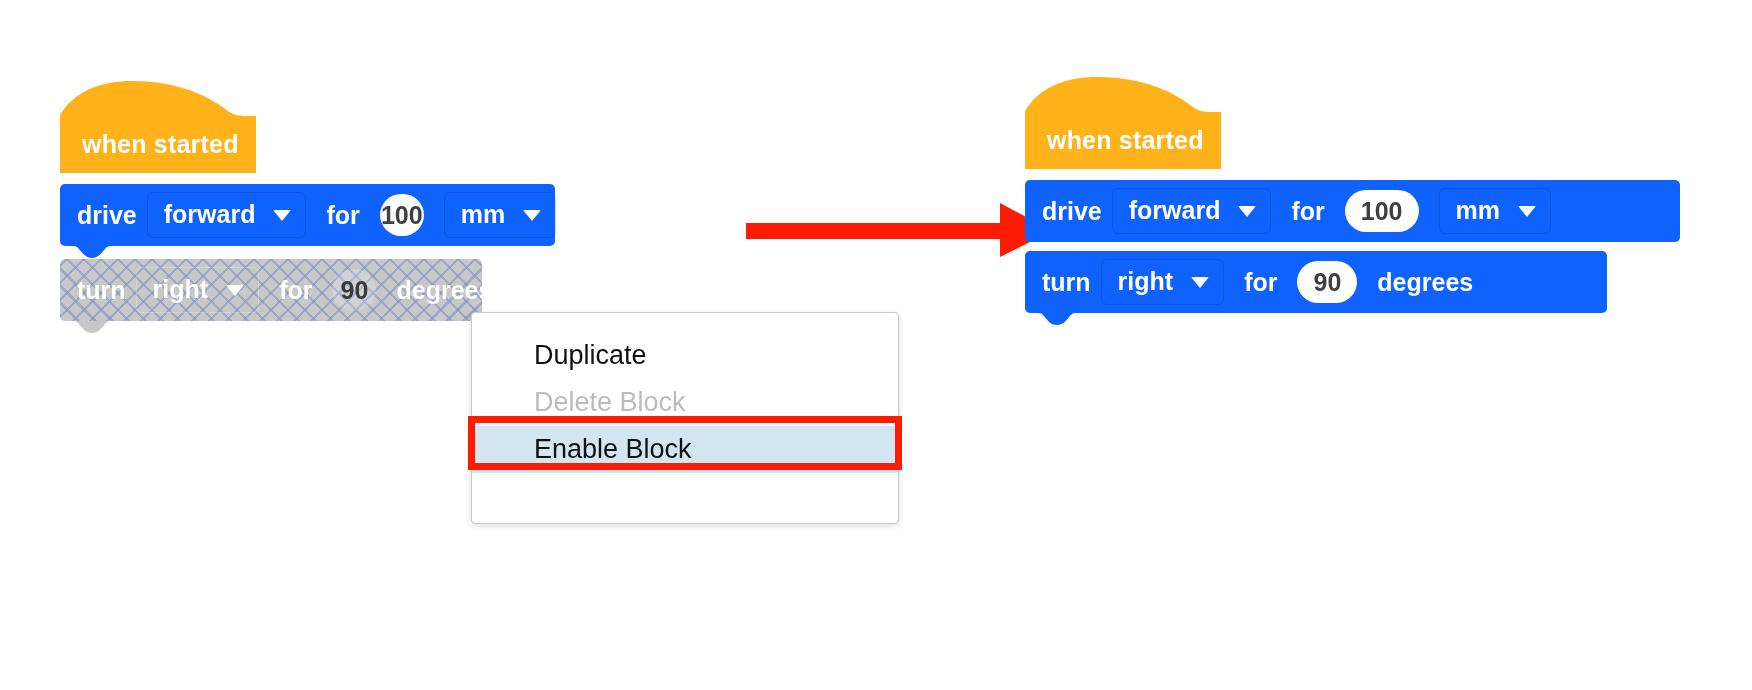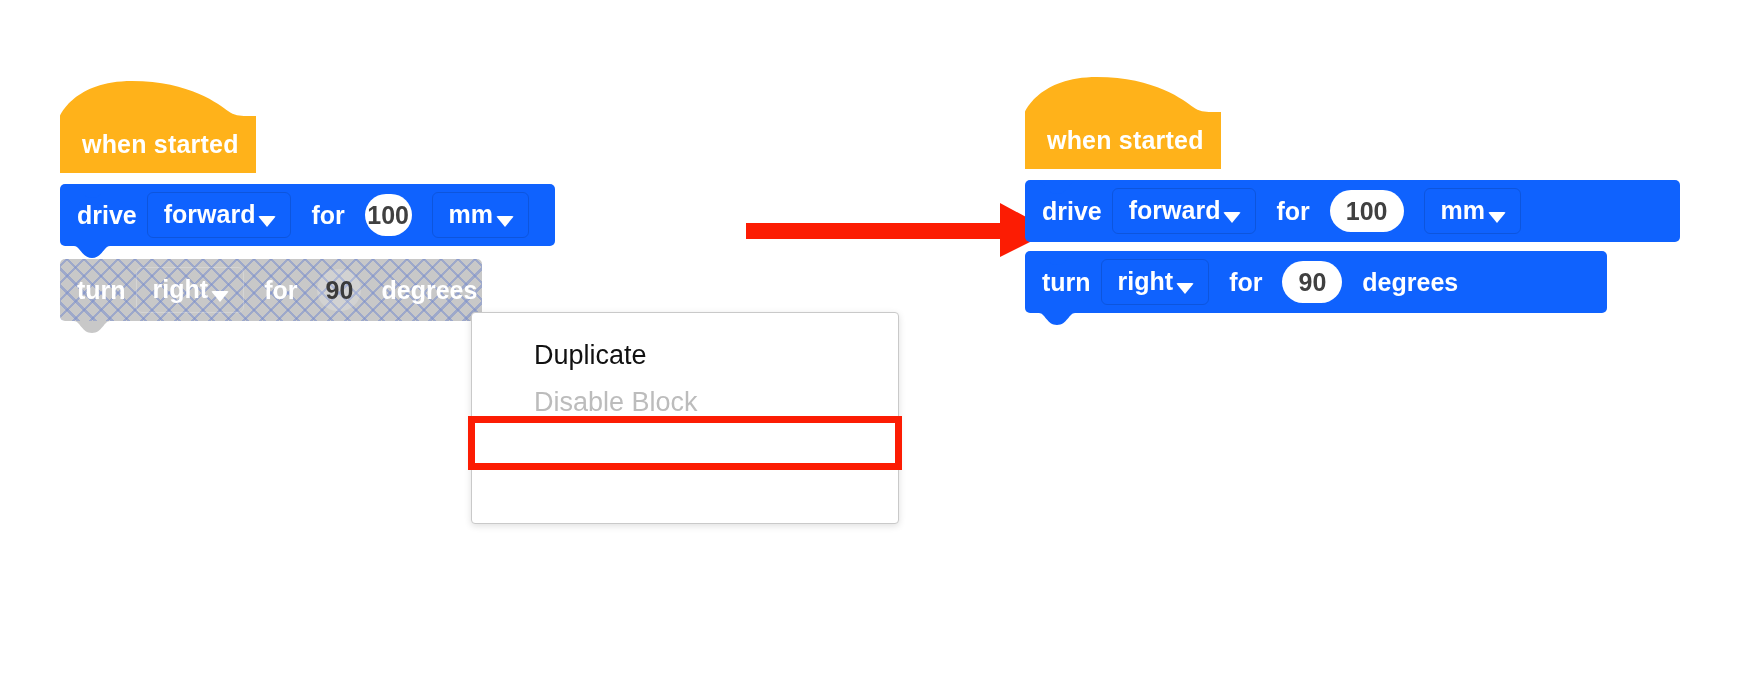--- a/index.html
+++ b/index.html
@@ -73,22 +73,22 @@
   .blk-text {
     color: #ffffff;
     font-size: 25px;
     font-weight: bold;
     white-space: nowrap;
     line-height: 1;
   }
 
   .dropdown {
     display: inline-flex;
-    align-items: flex-end;
-    gap: 3px;
+    align-items: center;
+    gap: 18px;
     border: 1.5px solid rgba(0,0,0,0.13);
     border-radius: 6px;
     padding: 9px 14px 10px 16px;
     margin: 0 10px;
     background: transparent;
   }
   .dropdown .dd-label {
     color: #ffffff;
     font-size: 25px;
     font-weight: bold;
@@ -294,21 +294,24 @@
     </div>
   </div>
 
   <div class="context-menu" style="left:459px; top:312px; width:428px; height:212px;">
 
     <div class="menu-item">
       <span>Duplicate</span>
     </div>
 
     <div class="menu-item disabled-item">
-      <span>Disable Block</span>
-    </div>
-
+      <span>Delete Block</span>
+    </div>
+
+    <div class="menu-item highlighted">
+      <span>Enable Block</span>
+    </div>
 
   </div>
 
   <div class="menu-highlight-outline" style="left:456px; top:416px; width:434px; height:54px;"></div>
 
 </div>
 
 </body></html>

